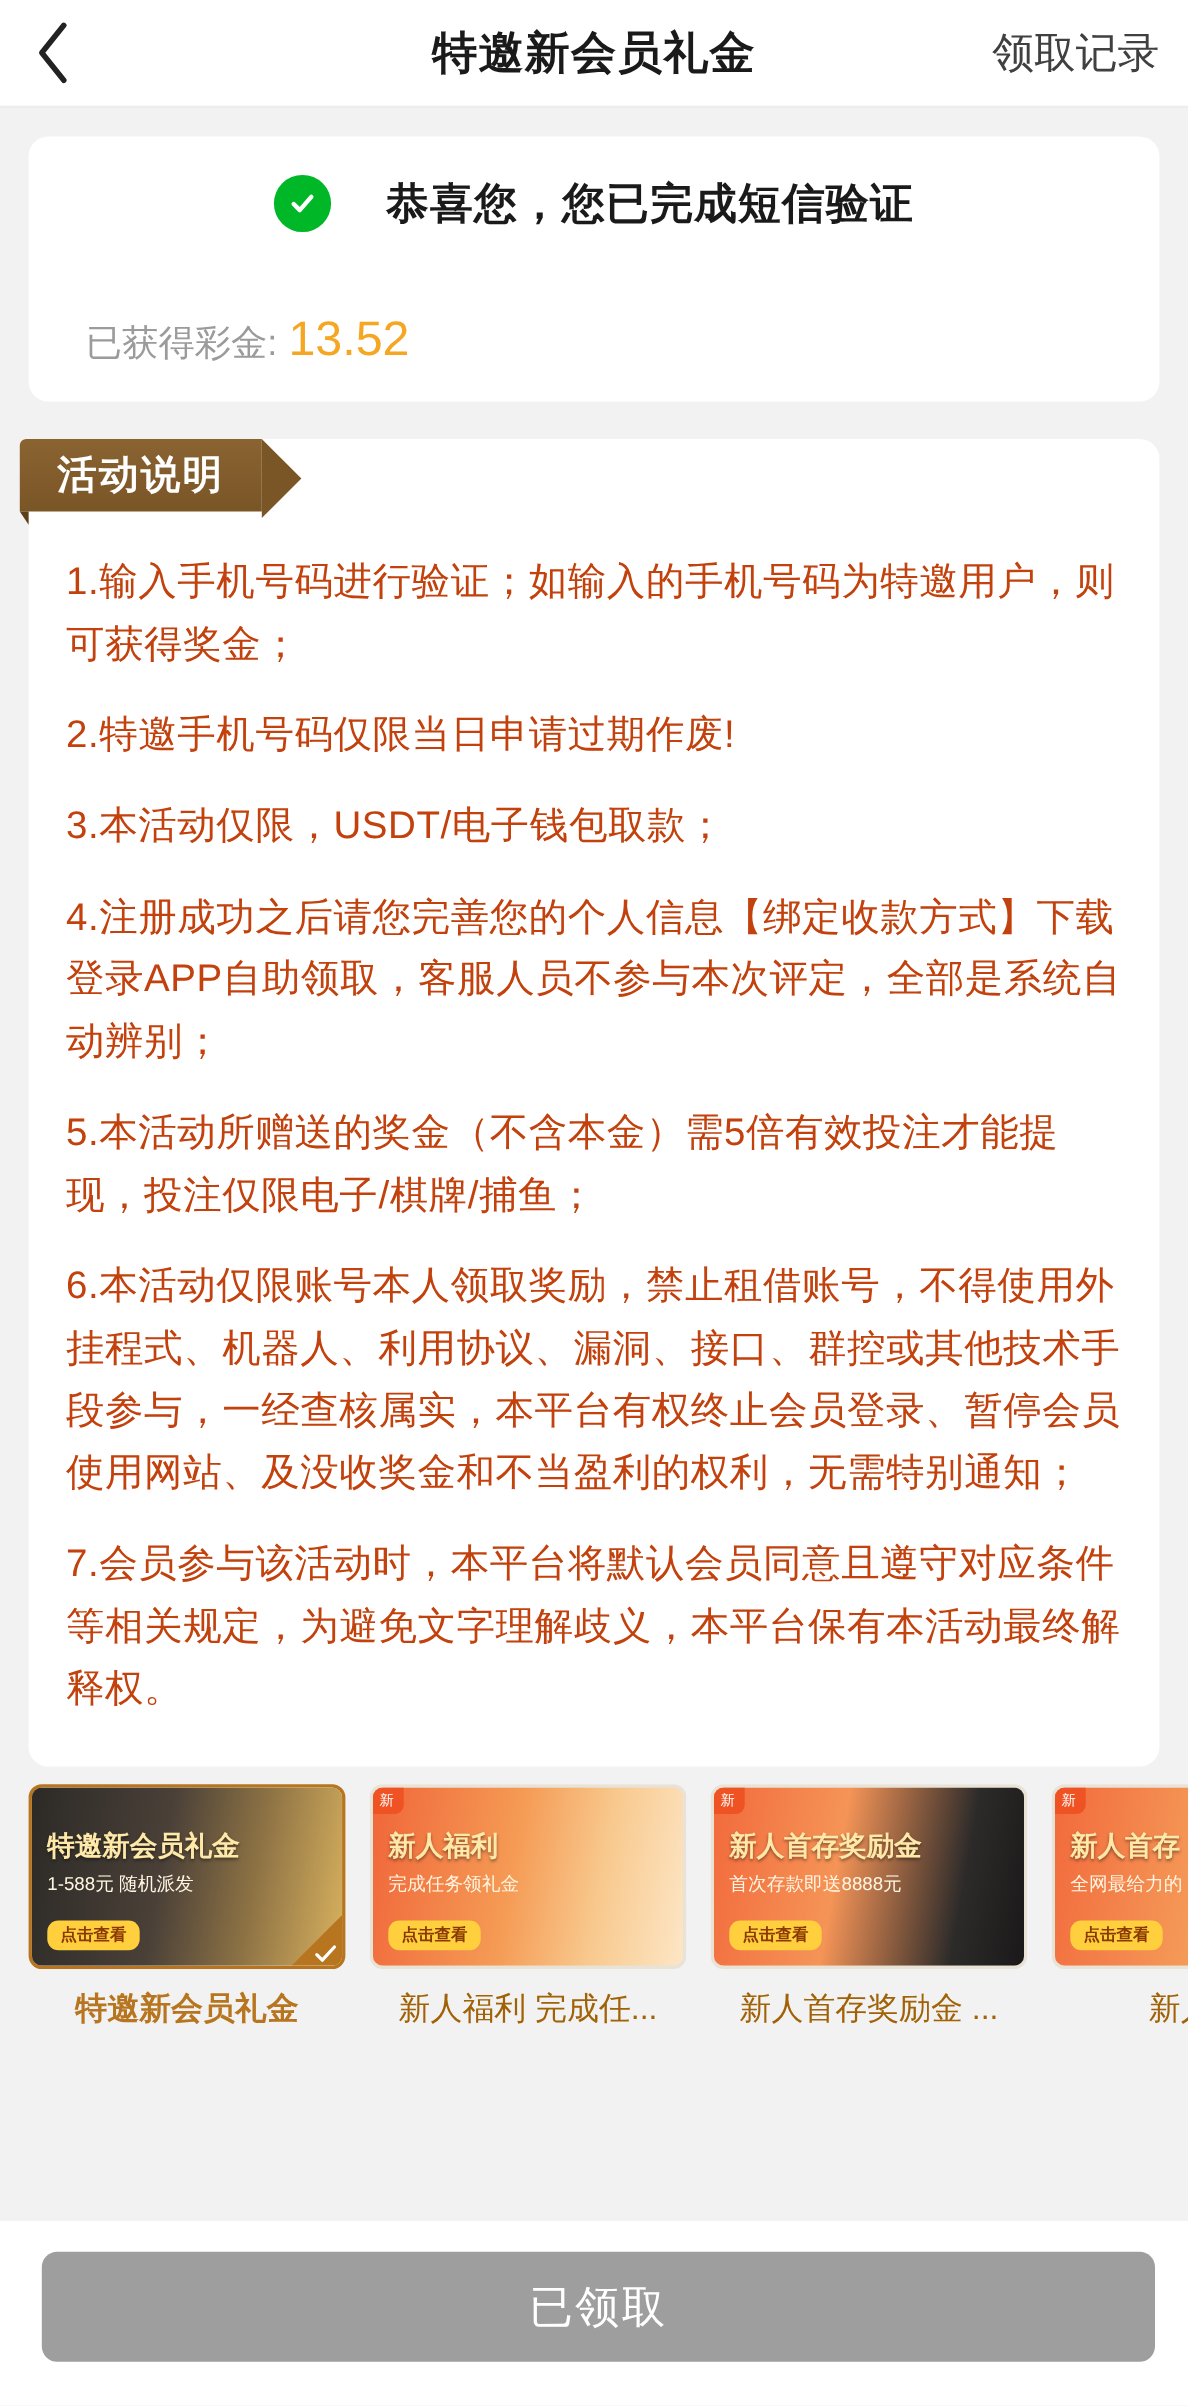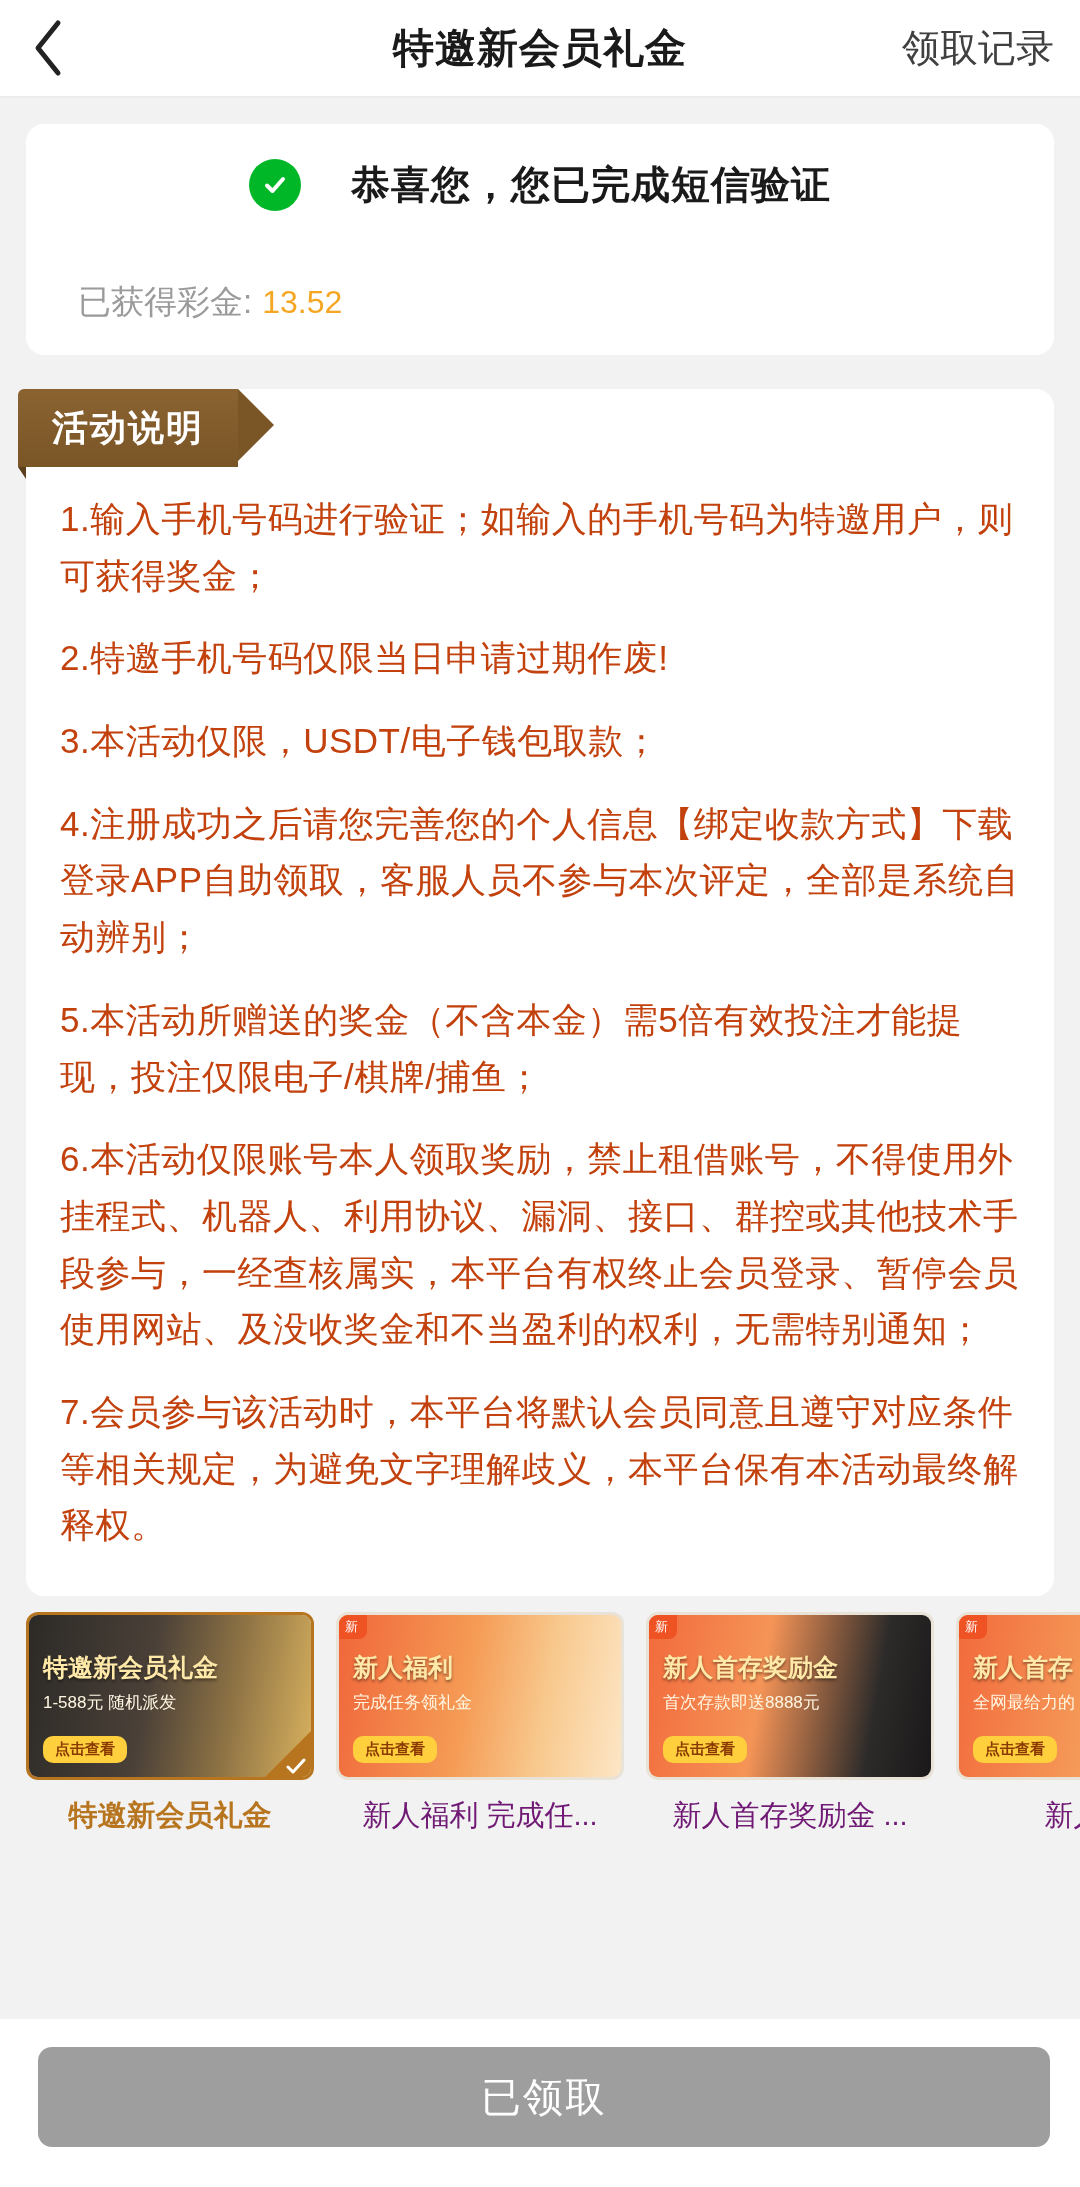--- a/index.html
+++ b/index.html
@@ -100,40 +100,40 @@
   .amount-row {
     margin: 36px 0 0 52px;
     font-size: 33px;
     color: #9b9b9b;
     display: flex;
     align-items: baseline;
     gap: 10px;
   }
   .amount-value {
     color: #f5a623;
-    font-size: 32px;
+    font-size: 44px;
     margin-top: 36px;
   }
 
   
   .rules-card {
     margin-top: 26px;
     padding: 0 0 42px 0;
     position: relative;
   }
   .ribbon-wrap {
     position: relative;
     height: 84px;
     margin-top: 34px;
   }
   .ribbon {
     position: absolute;
     left: -8px;
     top: 0;
-    height: 78px;
+    height: 66px;
     padding: 0 34px 0 34px;
     background: linear-gradient(180deg,#8a6331 0%, #7a5526 100%);
     color: #ffffff;
     font-size: 36px;
     font-weight: bold;
     letter-spacing: 2px;
     display: flex;
     align-items: center;
     border-top-left-radius: 6px;
   }
@@ -242,21 +242,21 @@
     display: flex;
     align-items: flex-end;
     justify-content: flex-end;
     padding: 0 5px 3px 0;
   }
   .thumb-check svg { display:block; }
   .thumb-caption {
     margin-top: 16px;
     text-align: center;
     font-size: 29px;
-    color: #701a75;
+    color: #a16207;
     white-space: nowrap;
     overflow: hidden;
     text-overflow: ellipsis;
   }
   .thumb-item.selected .thumb-caption {
     color: #b8751f;
     font-weight: bold;
   }
 
   

